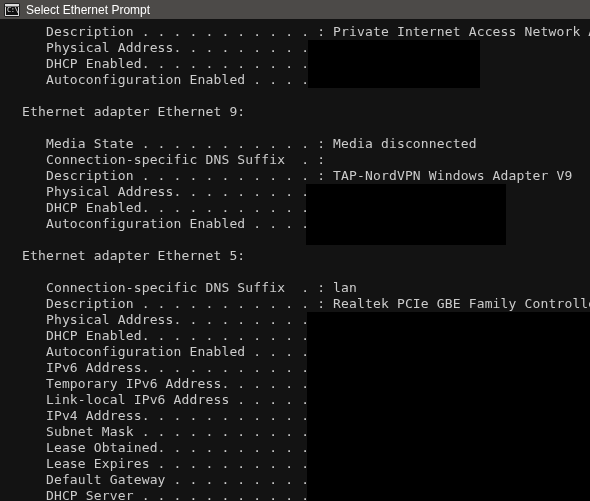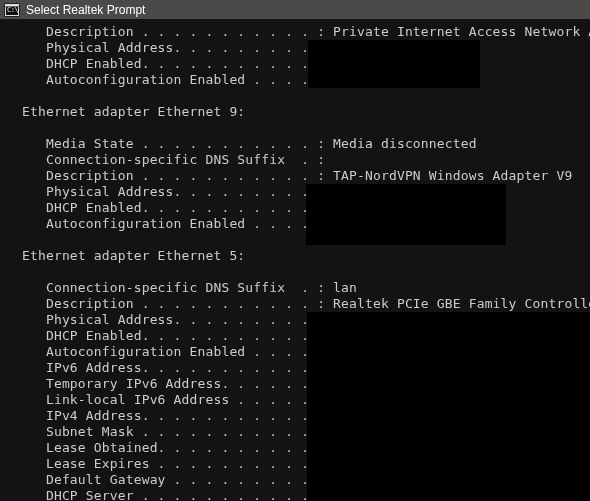--- a/index.html
+++ b/index.html
@@ -112,21 +112,21 @@
 </head>
 <body>
 
 <div id="titlebar">
   <span id="console-icon">
     <span class="bar"></span>
     <span class="screen">
       <span class="prompt">C:\_</span>
     </span>
   </span>
-  <span id="titlebar-text">Select Realtek Prompt</span>
+  <span id="titlebar-text">Select Ethernet Prompt</span>
 </div>
 
 <div id="console">
   <div id="text-layer"><div class="line">   Description . . . . . . . . . . . : Private Internet Access Network Ada</div><div class="line">   Physical Address. . . . . . . . . :</div><div class="line">   DHCP Enabled. . . . . . . . . . . :</div><div class="line">   Autoconfiguration Enabled . . . . :</div><div class="line"></div><div class="line">Ethernet adapter Ethernet 9:</div><div class="line"></div><div class="line">   Media State . . . . . . . . . . . : Media disconnected</div><div class="line">   Connection-specific DNS Suffix  . :</div><div class="line">   Description . . . . . . . . . . . : TAP-NordVPN Windows Adapter V9</div><div class="line">   Physical Address. . . . . . . . . :</div><div class="line">   DHCP Enabled. . . . . . . . . . . :</div><div class="line">   Autoconfiguration Enabled . . . . :</div><div class="line"></div><div class="line">Ethernet adapter Ethernet 5:</div><div class="line"></div><div class="line">   Connection-specific DNS Suffix  . : lan</div><div class="line">   Description . . . . . . . . . . . : Realtek PCIe GBE Family Controller</div><div class="line">   Physical Address. . . . . . . . . :</div><div class="line">   DHCP Enabled. . . . . . . . . . . :</div><div class="line">   Autoconfiguration Enabled . . . . :</div><div class="line">   IPv6 Address. . . . . . . . . . . :</div><div class="line">   Temporary IPv6 Address. . . . . . :</div><div class="line">   Link-local IPv6 Address . . . . . :</div><div class="line">   IPv4 Address. . . . . . . . . . . :</div><div class="line">   Subnet Mask . . . . . . . . . . . :</div><div class="line">   Lease Obtained. . . . . . . . . . :</div><div class="line">   Lease Expires . . . . . . . . . . :</div><div class="line">   Default Gateway . . . . . . . . . :</div><div class="line">   DHCP Server . . . . . . . . . . . :</div></div>
 
   <div class="redaction" id="redaction-1"></div>
   <div class="redaction" id="redaction-2"></div>
   <div class="redaction" id="redaction-3"></div>
 </div>
 

